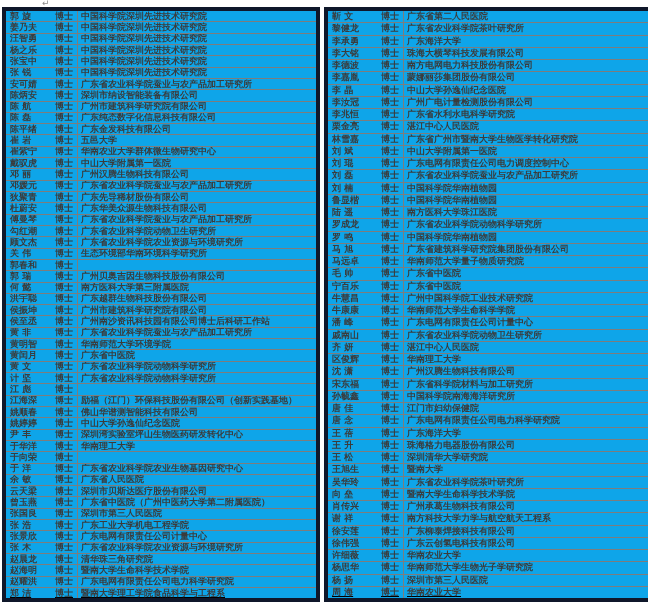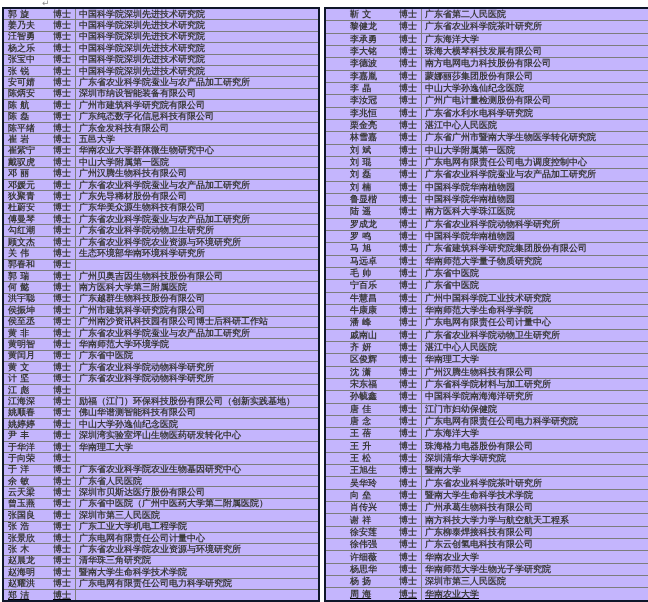--- a/index.html
+++ b/index.html
@@ -21,23 +21,23 @@
     font-size: 9px;
     color: #8a8a8a;
     line-height: 1;
   }
   .tbl {
     position: absolute;
     top: 7px;
     height: 595px;
     display: flex;
     flex-direction: column;
-    border: 2px solid #0f172a;
+    border: 4px solid #0f172a;
     box-sizing: border-box;
-    background: #c4b5fd;
+    background: #0ea5e9;
   }
   #left-table {
     left: 2px;
     width: 318px;
   }
   #right-table {
     left: 324px;
     width: 332px; 
   }
   .row {
@@ -64,21 +64,20 @@
     width: 72px;
     min-width: 72px;
     box-sizing: border-box;
     border-right: 1px solid #7d7d7d;
     padding: 0 4px;
     justify-content: space-between;
   }
   #right-table .name-cell {
     width: 76px;
     min-width: 76px;
-    margin-left: 20px;
   }
   .org-cell {
     flex: 1;
     padding: 0 3px;
   }
   .person-name {
     white-space: pre;
   }
   .degree {
     margin-left: 3px;
@@ -443,20 +442,21 @@
           <span class="person-name">赵耀洪</span>
           <span class="degree">博士</span>
         </div>
         <div class="cell org-cell">广东电网有限责任公司电力科学研究院</div>
       </div>
       <div class="row">
         <div class="cell name-cell">
           <span class="person-name">郑 洁</span>
           <span class="degree">博士</span>
         </div>
+        <div class="cell org-cell">暨南大学理工学院食品科学与工程系</div>
       </div>
     </div>
 
   <div id="right-table" class="tbl">
       <div class="row">
         <div class="cell name-cell">
           <span class="person-name">靳 文</span>
           <span class="degree">博士</span>
         </div>
         <div class="cell org-cell">广东省第二人民医院</div>

